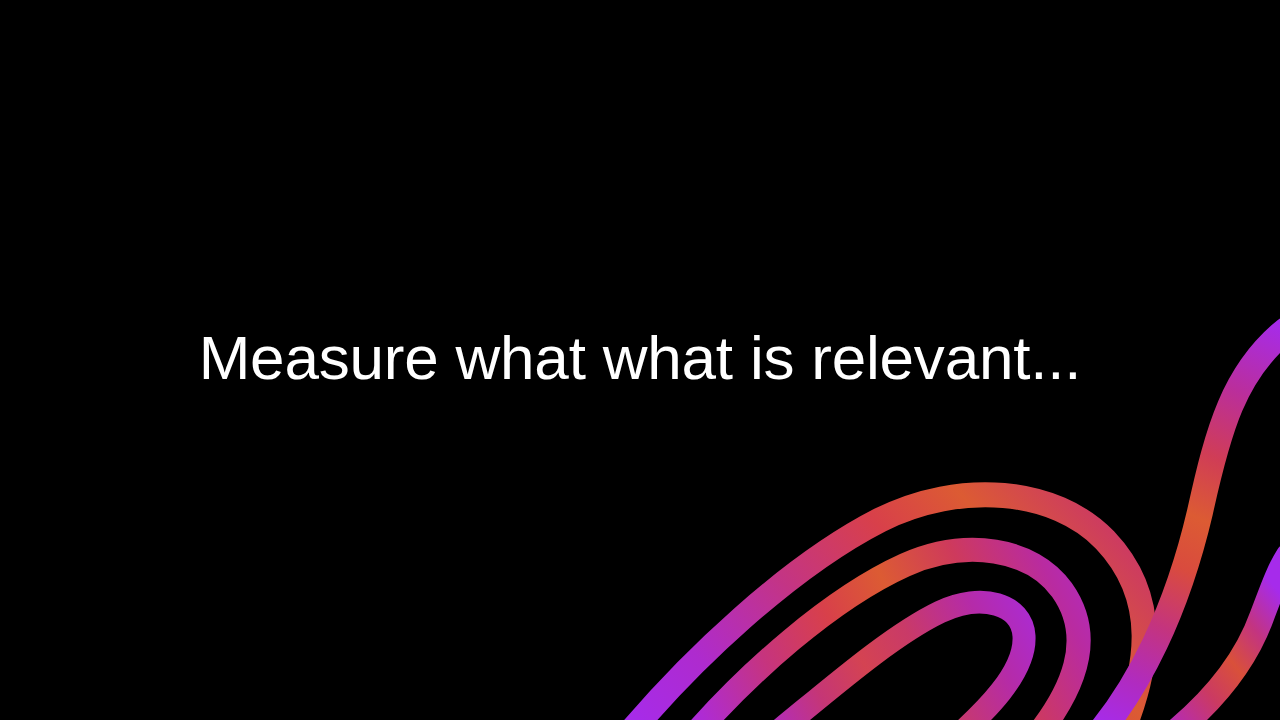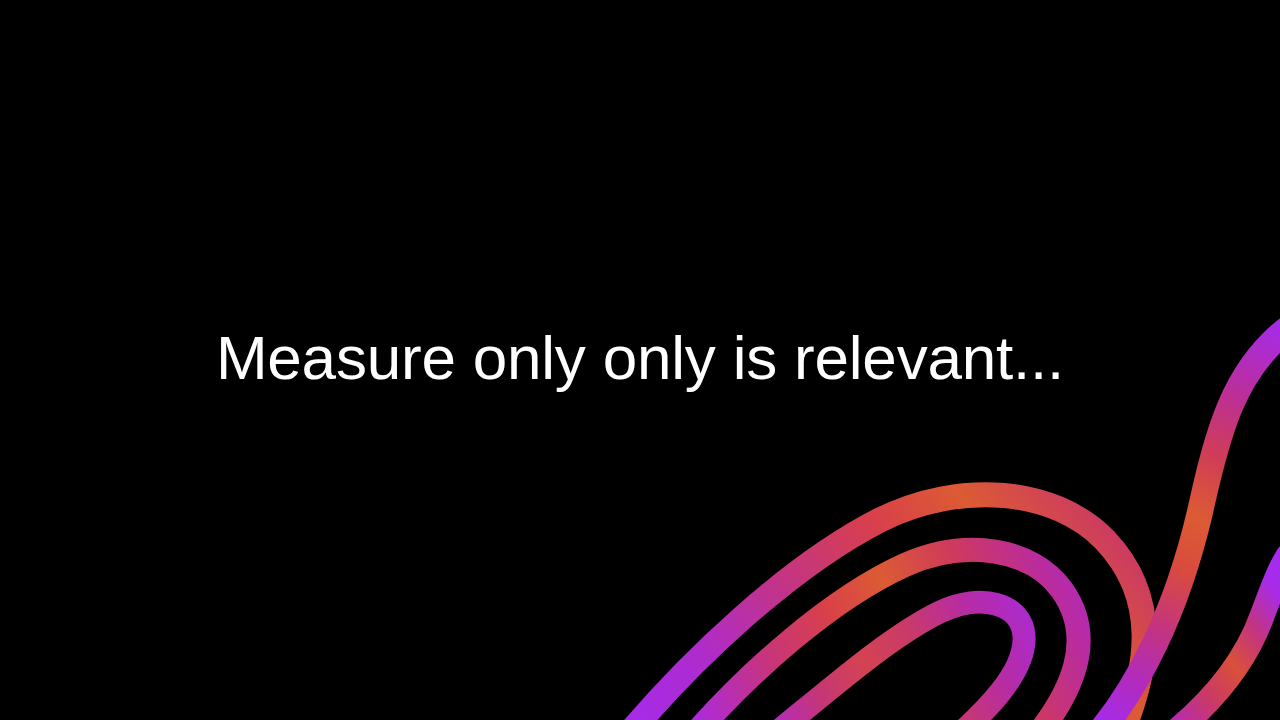--- a/index.html
+++ b/index.html
@@ -129,16 +129,16 @@
                C 1218 430, 1234 372, 1286 330" stroke="url(#gradRight)" stroke-width="26"></path>
 
       <path d="M 1152 750
                C 1204 712, 1244 666, 1262 616
                C 1272 590, 1278 572, 1288 556" stroke="url(#gradRight2)" stroke-width="25"></path>
 
     </g>
   </svg>
 
   <div id="headline">
-    <span id="headline-text" style="color: rgb(255, 255, 255); font-size: 62px;">Measure only only is relevant...</span>
+    <span id="headline-text" style="color: rgb(255, 255, 255); font-size: 62px;">Measure what what is relevant...</span>
   </div>
 
 </div>
 
 </body></html>

